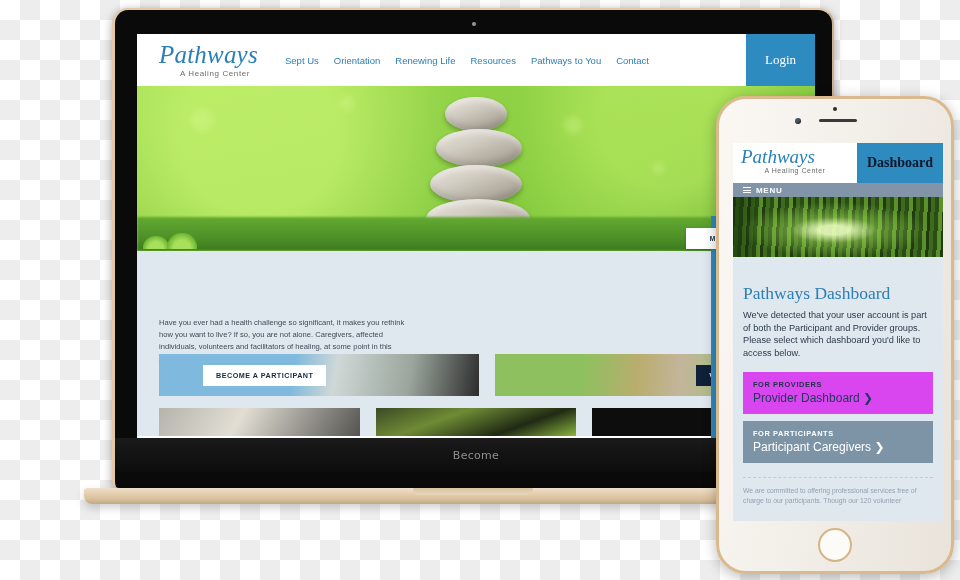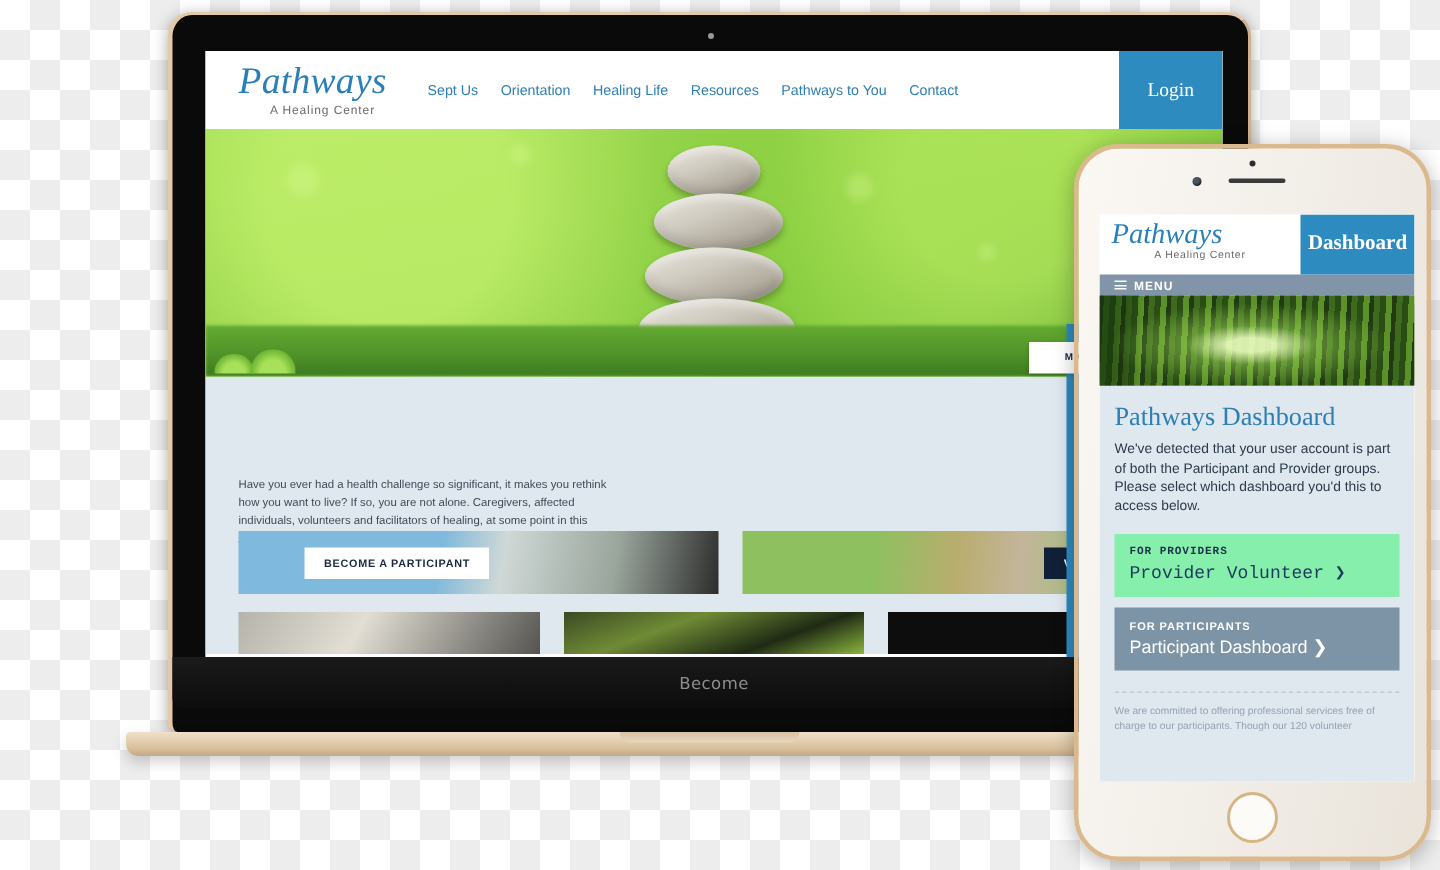--- a/index.html
+++ b/index.html
@@ -210,21 +210,21 @@
   }
 
   .ph-header { display: flex; height: 40px; background: #fff; }
   .ph-logo { flex: 1; padding-left: 8px; padding-top: 4px; }
   .ph-logo-word {
     font-family: "Liberation Serif", serif; font-style: italic;
     font-size: 19px; color: #2a7fb8; line-height: 1.05;
   }
   .ph-logo-sub { font-size: 7px; color: #6b6b6b; letter-spacing: .5px; text-align: center; padding-right: 8px; }
   .ph-dash-btn {
-    width: 76px; background: #2e8bc0; color: #ffffff;
+    width: 86px; background: #2e8bc0; color: #0f172a;
     display: flex; align-items: center; justify-content: center;
     font-family: "Liberation Serif", serif; font-weight: bold; font-size: 14px;
     cursor: pointer;
   }
   .ph-menubar {
     height: 14px; background: #8295a8; display: flex; align-items: center;
     padding-left: 10px; gap: 5px; cursor: pointer;
   }
   .ph-menubar .hb { display: inline-block; width: 8px; }
   .ph-menubar .hb i { display: block; height: 1px; background: #fff; margin: 1.6px 0; }
@@ -234,28 +234,28 @@
     background:
       linear-gradient(92deg, rgba(20,50,10,.55) 0 6%, transparent 14%),
       repeating-linear-gradient(93deg, #203a12 0 3px, #3d6a1d 3px 7px, #2a4d16 7px 11px, #5b9128 11px 15px),
       linear-gradient(#8ec64a, #4f8a26);
     position: relative;
   }
   .ph-hero::after {
     content:""; position:absolute; inset:0;
     background: radial-gradient(ellipse at 48% 55%, rgba(235,255,190,.9) 0 10%, rgba(160,220,90,.45) 28%, transparent 60%);
   }
-  .ph-body-area { background: #dfe7ef; padding: 10px 10px 0; height: 272px; }
+  .ph-body-area { background: #dfe7ef; padding: 26px 10px 0; height: 272px; }
   .ph-title {
     font-family: "Liberation Serif", serif; font-weight: normal;
     font-size: 17.5px; color: #2d7fb3; margin-bottom: 5px;
   }
   .ph-para { font-size: 9.2px; line-height: 1.38; color: #2b3a49; margin-bottom: 12px; }
   .ph-card { padding: 8px 10px 9px; margin-bottom: 7px; cursor: pointer; }
-  .ph-card.provider { background: #86efac; font-family: Liberation Mono, monospace; }
+  .ph-card.provider { background: #d946ef; }
   .ph-card.participant { background: #7d94a6; }
   .ph-card-kicker { font-size: 7.4px; font-weight: bold; letter-spacing: .6px; margin-bottom: 2px; }
   .ph-card.provider .ph-card-kicker { color: #1d3349; }
   .ph-card.participant .ph-card-kicker { color: #fff; }
   .ph-card-title { font-size: 12px; }
   .ph-card.provider .ph-card-title { color: #1d3a5c; }
   .ph-card.participant .ph-card-title { color: #fff; }
   .ph-rule { border-top: 1px dashed #c3ccd6; margin: 14px 0 8px; }
   .ph-footer { font-size: 6.8px; line-height: 1.55; color: #93a3b2; }
 </style>
@@ -270,21 +270,21 @@
       <div class="site">
 
         <div class="site-header">
           <div class="logo-block">
             <div class="logo-word">Pathways</div>
             <div class="logo-sub">A Healing Center</div>
           </div>
           <div class="nav">
             <span class="nav-item">Sept Us</span>
             <span class="nav-item">Orientation</span>
-            <span class="nav-item">Healing Life</span>
+            <span class="nav-item">Renewing Life</span>
             <span class="nav-item">Resources</span>
             <span class="nav-item">Pathways to You</span>
             <span class="nav-item">Contact</span>
           </div>
           <div class="login-btn">Login</div>
         </div>
 
         <div class="hero">
           <div class="hero-bg"></div>
           <div class="hero-blur-dots">
@@ -371,30 +371,30 @@
             <i></i>
             <i></i>
           </span>
         <span class="ph-menu-label">MENU</span>
       </div>
 
       <div class="ph-hero"></div>
 
       <div class="ph-body-area">
         <div class="ph-title">Pathways Dashboard</div>
-        <div class="ph-para">We've detected that your user account is part of both the Participant and Provider groups. Please select which dashboard you'd this to access below.</div>
+        <div class="ph-para">We've detected that your user account is part of both the Participant and Provider groups. Please select which dashboard you'd like to access below.</div>
 
         <div class="ph-card provider">
           <div class="ph-card-kicker">FOR PROVIDERS</div>
-          <div class="ph-card-title">Provider Volunteer ❯</div>
+          <div class="ph-card-title">Provider Dashboard ❯</div>
         </div>
 
         <div class="ph-card participant">
           <div class="ph-card-kicker">FOR PARTICIPANTS</div>
-          <div class="ph-card-title">Participant Dashboard ❯</div>
+          <div class="ph-card-title">Participant Caregivers ❯</div>
         </div>
 
         <div class="ph-rule"></div>
         <div class="ph-footer">We are committed to offering professional services free of charge to our participants. Though our 120 volunteer</div>
       </div>
 
     </div>
     <div class="ph-home"></div>
   </div>
 </div>

